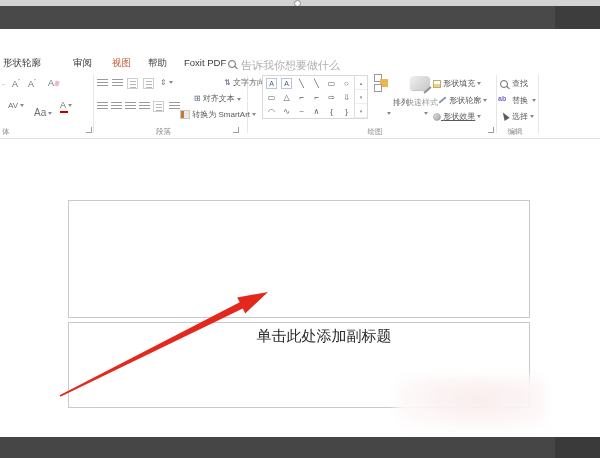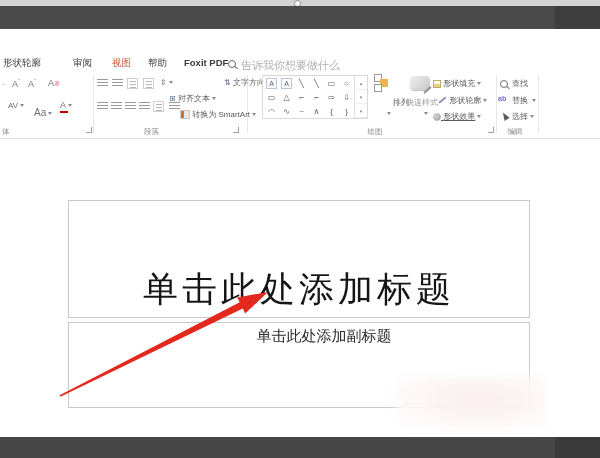--- a/index.html
+++ b/index.html
@@ -90,21 +90,21 @@
   <div class="abs top-strip"></div>
   <div class="abs top-handle"></div>
   <div class="abs top-dark"></div>
   <div class="abs top-dark-right"></div>
 
 
   <div class="abs tab" style="left:3px;">形状轮廓</div>
   <div class="abs tab" style="left:73px;">审阅</div>
   <div class="abs tab active" style="left: 112px; color: rgb(199, 89, 58);">视图</div>
   <div class="abs tab" style="left:148px;">帮助</div>
-  <div class="abs tab" style="left:184px;font-weight:bold;">Foxit PDF</div>
+  <div class="abs tab" style="left:184px;">Foxit PDF</div>
   <div class="abs mag" style="left:228px;top:60px;"></div>
   <div class="abs tellme-text">告诉我你想要做什么</div>
 
   <div class="abs ribbon-bg"></div>
   <div class="abs vsep" style="left:93px;"></div>
   <div class="abs vsep" style="left:247px;"></div>
   <div class="abs vsep" style="left:496px;"></div>
   <div class="abs vsep" style="left:538px;"></div>
 
   <div class="abs dash" style="left:2px;top:79px;">-</div>
@@ -117,30 +117,30 @@
   <div class="abs grp-label" style="left:2px;">体</div>
   <div class="abs dlg" style="left:86px;"></div>
 
   <div class="abs li" style="left:97px;top:79px;"></div>
   <div class="abs li" style="left:112px;top:79px;"></div>
   <div class="abs bx" style="left:127px;top:78px;"></div>
   <div class="abs bx" style="left:143px;top:78px;"></div>
   <div class="abs glyph-icon" style="left:160px;top:78px;color:#777;">⇕<span class="dd"></span></div>
 
   <div class="abs btn-label" style="left:180px;top:77px;margin-left:44px;"><span class="glyph-icon">⇅</span> <span>文字方向</span><span class="dd"></span></div>
-  <div class="abs btn-label" style="left:169px;top:93px;"><span class="glyph-icon">⊞</span> <span>对齐文本</span><span class="dd"></span></div>
+  <div class="abs btn-label" style="left:194px;top:93px;font-family:Liberation Serif, serif;"><span class="glyph-icon">⊞</span> <span>对齐文本</span><span class="dd"></span></div>
   <div class="abs btn-label" style="left:180px;top:109px;"><span class="sa" style="display:inline-block;vertical-align:-2px;"></span> <span>转换为 SmartArt</span><span class="dd"></span></div>
 
   <div class="abs li" style="left:97px;top:102px;"></div>
   <div class="abs li" style="left:111px;top:102px;"></div>
   <div class="abs li" style="left:125px;top:102px;"></div>
   <div class="abs li" style="left:139px;top:102px;"></div>
   <div class="abs bx" style="left:153px;top:101px;"></div>
   <div class="abs li" style="left:169px;top:102px;"></div>
-  <div class="abs grp-label" style="left:128px;padding-left:16px;">段落</div>
+  <div class="abs grp-label" style="left:140px;padding-left:16px;">段落</div>
   <div class="abs dlg" style="left:233px;"></div>
 
   <div class="abs gallery">
     <div class="g-row" style="top:0;">
       <div class="g-cell boxed">
           <span>A</span>
         </div>
       <div class="g-cell boxed">
           <span>A</span>
         </div>
@@ -193,21 +193,20 @@
 
   <div class="abs mag" style="left:500px;top:80px;"></div>
   <div class="abs btn-label" style="left:512px;top:78px;">查找</div>
   <div class="abs" style="left:498px;top:95px;font-size:7px;color:#7d66c9;font-weight:bold;">ab</div>
   <div class="abs btn-label" style="left:512px;top:95px;"><span>替换</span> <span class="dd"></span></div>
   <div class="abs cursor-tri" style="left:502px;top:112px;"></div>
   <div class="abs btn-label" style="left:512px;top:111px;"><span>选择</span><span class="dd"></span></div>
   <div class="abs grp-label" style="left:495px;width:40px;text-align:center;">编辑</div>
 
   <div class="abs ph-box title-box"></div>
-  <div class="abs slide-title">单击此处添加标题</div>
   <div class="abs ph-box subtitle-box"></div>
   <div class="abs slide-subtitle">单击此处添加副标题</div>
 
   <div class="abs blur-patch"></div>
 
   <svg class="abs arrow-svg" width="600" height="458" viewBox="0 0 600 458">
     <polygon points="59.6,395.3 239.7,302.3 237.2,297.4 268,292 245.2,313.4 242.8,308.5 60.4,396.7" fill="#e3291d"></polygon>
   </svg>
 
   <div class="abs bottom-bar"></div>

